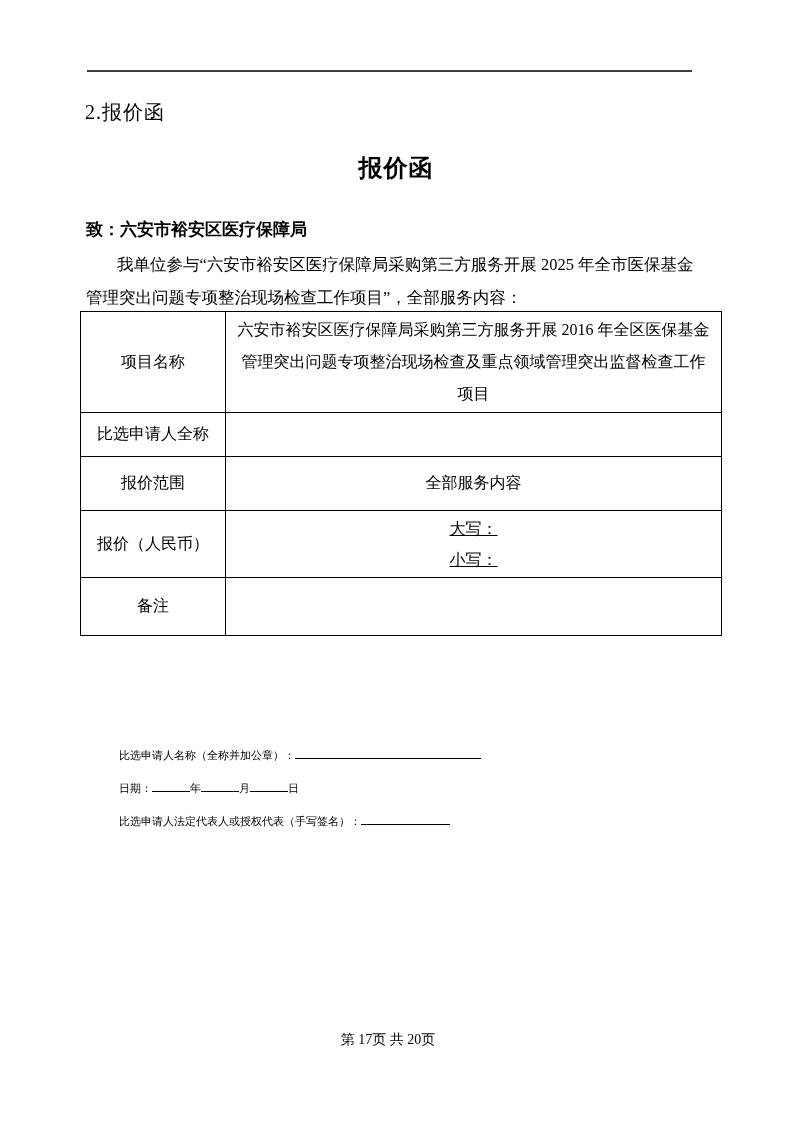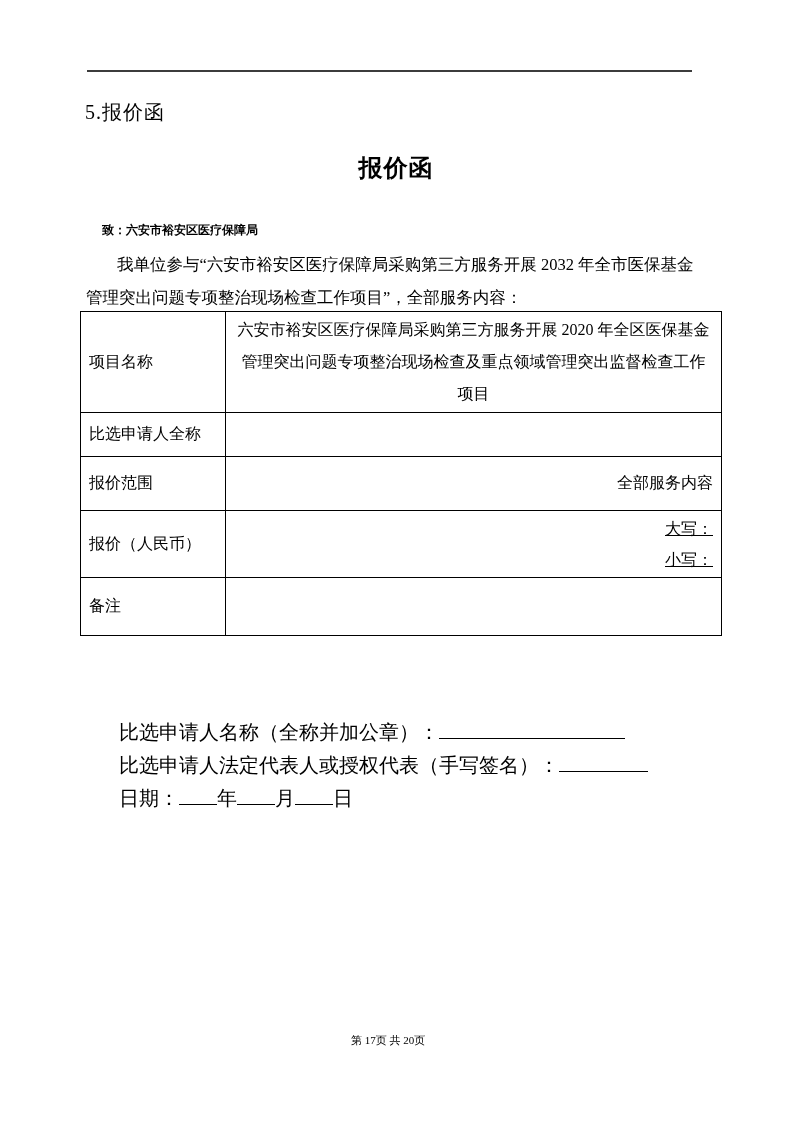--- a/index.html
+++ b/index.html
@@ -38,23 +38,23 @@
     top: 151px;
     width: 792px;
     text-align: center;
     font-size: 24px;
     font-weight: bold;
     line-height: 34px;
     letter-spacing: 1px;
   }
   .to-line {
     position: absolute;
-    left: 102px;
+    left: 86px;
     top: 218px;
-    font-size: 12px;
+    font-size: 17px;
     font-weight: bold;
     line-height: 24px;
   }
   .intro {
     position: absolute;
     left: 86px;
     top: 248px;
     width: 606px;
     font-size: 16.5px;
   }
@@ -74,87 +74,88 @@
     table-layout: fixed;
     font-size: 16px;
   }
   table.quote-table td {
     border: 1px solid #000000;
     vertical-align: middle;
     padding: 2px 8px;
   }
   td.label-cell {
     width: 128px;
-    text-align: left;
+    text-align: center;
   }
   td.value-cell {
     width: 479px;
-    text-align: right;
+    text-align: center;
   }
   td.value-center {
     text-align: center;
     line-height: 32px;
     padding: 3px 10px;
   }
   td.value-twolines div {
     line-height: 31px;
     text-decoration: underline;
   }
   .sig-block {
     position: absolute;
     left: 119px;
-    top: 716px;
-    font-size: 20px;
+    top: 740px;
+    font-size: 11px;
+    font-family: Liberation Mono, monospace;
   }
   .sig-line {
     line-height: 33px;
     white-space: nowrap;
   }
   .uline {
     display: inline-block;
     border-bottom: 1px solid #000000;
     height: 15px;
     vertical-align: baseline;
   }
   .uline-name { width: 186px; }
   .uline-sign { width: 89px; }
   .uline-date { width: 38px; }
   .footer {
     position: absolute;
     left: 0;
     top: 1031px;
     width: 776px;
     text-align: center;
-    font-size: 11px;
+    font-size: 14px;
     line-height: 18px;
   }
 </style>
 </head>
 <body>
 
 <div class="page">
 
   <div class="header-rule"></div>
 
-  <div class="section-heading">5.报价函</div>
+  <div class="section-heading">2.报价函</div>
 
   <div class="doc-title">报价函</div>
 
   <div class="to-line">致：六安市裕安区医疗保障局</div>
 
   <div class="intro">
-    <div class="line indent">我单位参与“六安市裕安区医疗保障局采购第三方服务开展 2032 年全市医保基金</div>
+    <div class="line indent">我单位参与“六安市裕安区医疗保障局采购第三方服务开展 2025 年全市医保基金</div>
     <div class="line">管理突出问题专项整治现场检查工作项目”，全部服务内容：</div>
   </div>
 
   <table class="quote-table">
     <tbody>
         <tr style="height:96px;">
       <td class="label-cell">项目名称</td>
-      <td class="value-cell value-center">六安市裕安区医疗保障局采购第三方服务开展 2020 年全区医保基金管理突出问题专项整治现场检查及重点领域管理突出监督检查工作项目</td>
+      <td class="value-cell value-center">六安市裕安区医疗保障局采购第三方服务开展 2016 年全区医保基金管理突出问题专项整治现场检查及重点领域管理突出监督检查工作项目</td>
     </tr>
     <tr style="height:44px;margin-left:24px;">
       <td class="label-cell">比选申请人全称</td>
       <td class="value-cell"></td>
     </tr>
     <tr style="height:54px;">
       <td class="label-cell">报价范围</td>
       <td class="value-cell">全部服务内容</td>
     </tr>
     <tr style="height:62px;">
@@ -169,22 +170,22 @@
       <td class="value-cell"></td>
     </tr>
   </tbody>
     </table>
 
   <div class="sig-block">
     <div class="sig-line">
       <span>比选申请人名称（全称并加公章）：</span><span class="uline uline-name"></span>
     </div>
     <div class="sig-line">
-      <span>比选申请人法定代表人或授权代表（手写签名）：</span><span class="uline uline-sign"></span>
+      <span>日期：</span><span class="uline uline-date"></span><span>年</span><span class="uline uline-date"></span><span>月</span><span class="uline uline-date"></span><span>日</span>
     </div>
     <div class="sig-line">
-      <span>日期：</span><span class="uline uline-date"></span><span>年</span><span class="uline uline-date"></span><span>月</span><span class="uline uline-date"></span><span>日</span>
+      <span>比选申请人法定代表人或授权代表（手写签名）：</span><span class="uline uline-sign"></span>
     </div>
   </div>
 
   <div class="footer">第 17页 共 20页</div>
 
 </div>
 
 </body></html>

